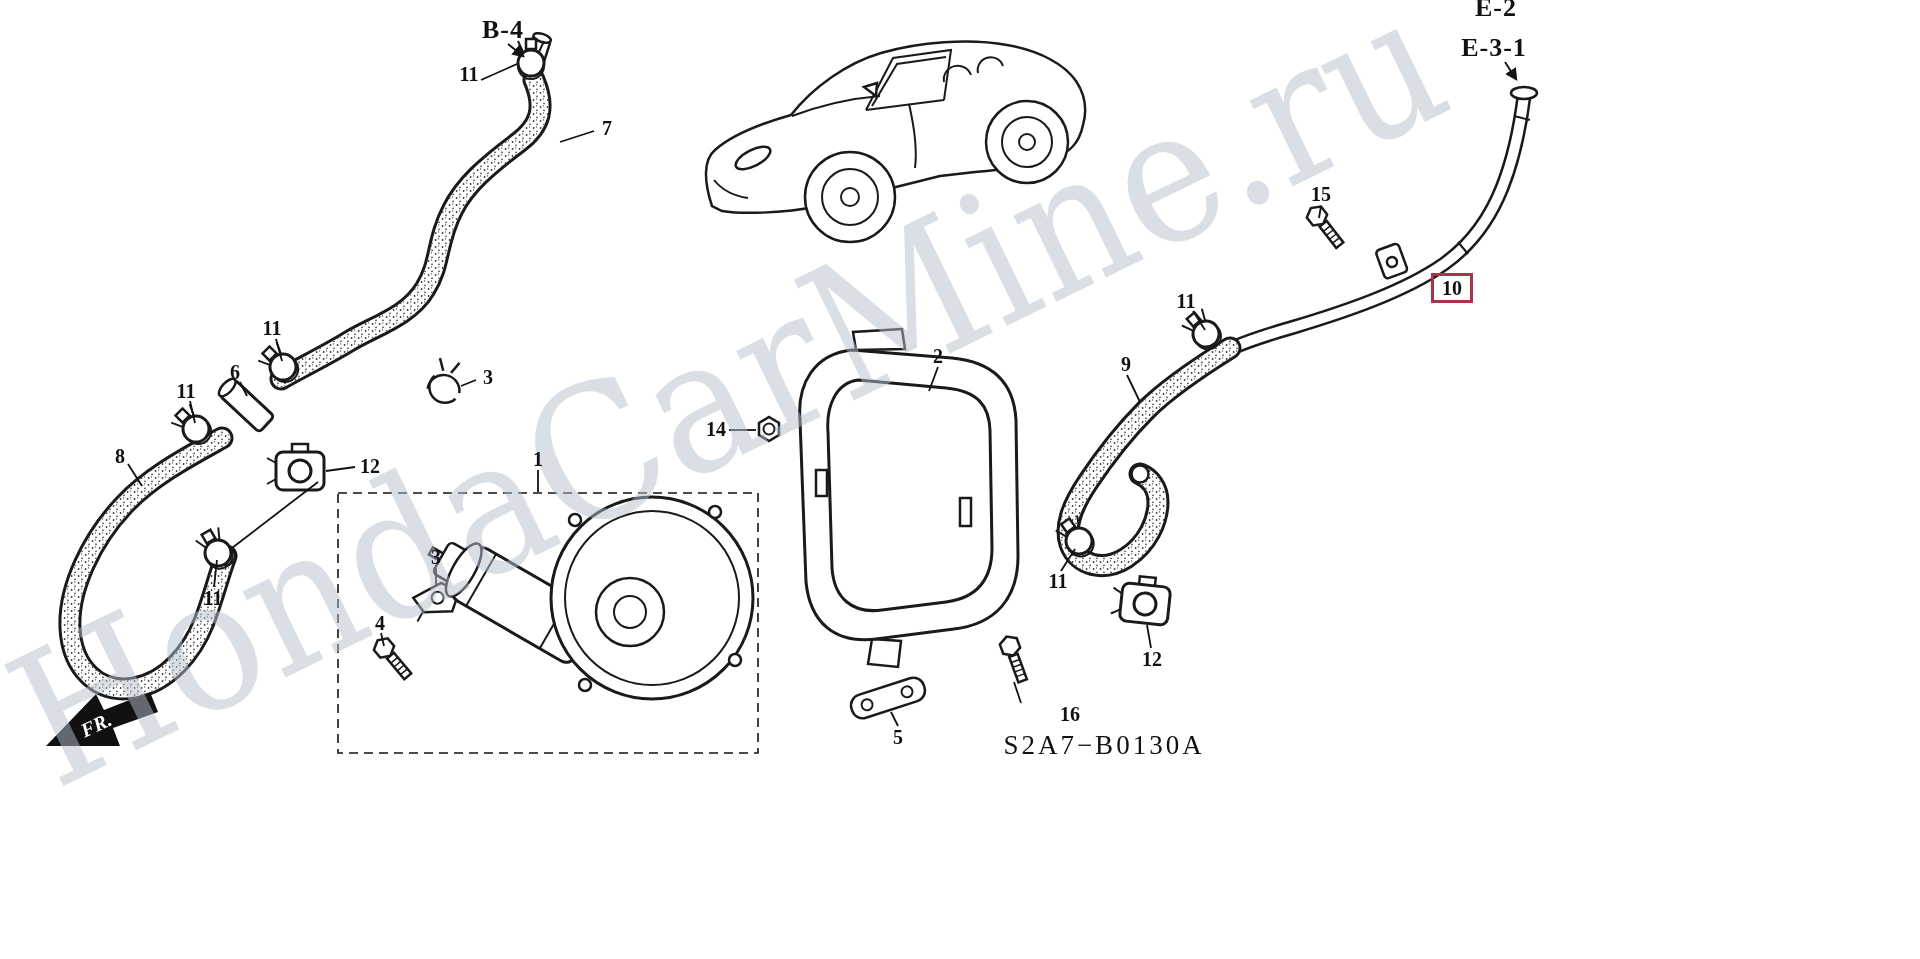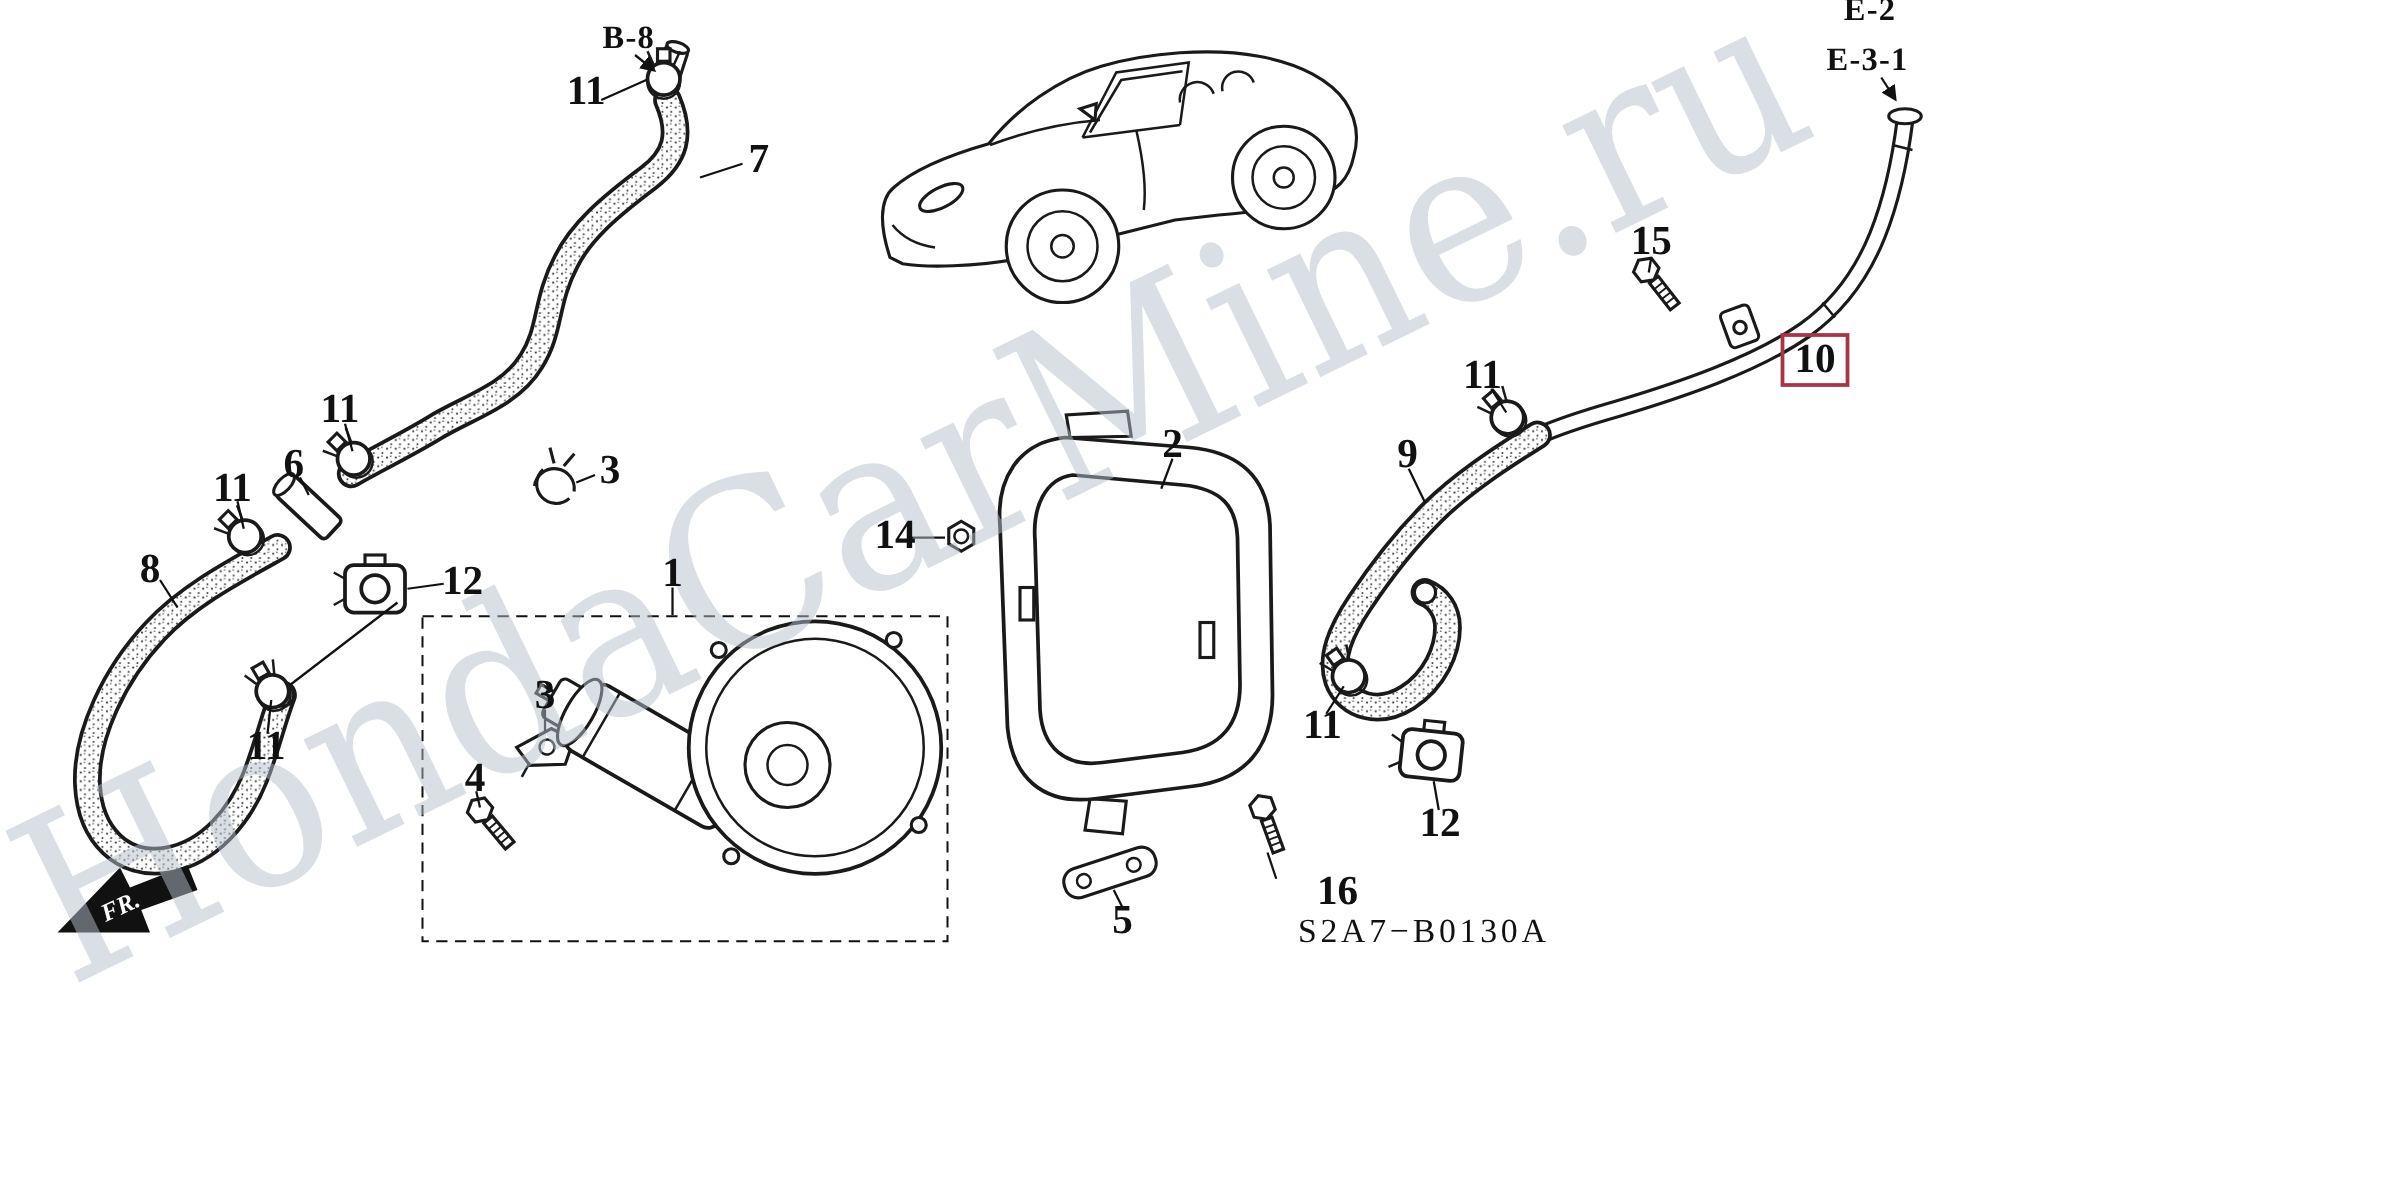--- a/index.html
+++ b/index.html
@@ -1,23 +1,23 @@
 <!DOCTYPE html>
 <html style="--highlight-box: #a93348; --watermark: #b3bfcc; --line-art: #1a1a1a;"><head>
 <meta charset="utf-8">
 <style>
   html,body{margin:0;padding:0;background:#fff;}
   .stage{position:relative;width:1920px;height:959px;background:#fff;overflow:hidden;
          font-family:"Liberation Serif", serif;}
   svg.art{position:absolute;left:0;top:0;width:1920px;height:959px;}
-  .label{position:absolute;transform:translate(-50%,-50%);font-weight:700;font-size:33px;
+  .label{position:absolute;transform:translate(-50%,-50%);font-weight:700;font-size:20px;
          color:#111;white-space:nowrap;line-height:1;}
   .ref{font-size:26px;letter-spacing:1px;}
   .boxed{border:3px solid var(--highlight-box,#a93348);padding:2px 8px;}
-  .code{font-weight:400;font-size:27px;letter-spacing:3px;margin-left:35px;}
+  .code{font-weight:400;font-size:27px;letter-spacing:3px;}
   
   .ho{fill:none;stroke:#1a1a1a;stroke-width:23;stroke-linecap:round;}
   .hi{fill:none;stroke:#ffffff;stroke-width:17;stroke-linecap:round;}
   .ht{fill:none;stroke:url(#stip);stroke-width:17;stroke-linecap:round;}
   .po{fill:none;stroke:#1a1a1a;stroke-width:15;stroke-linecap:round;}
   .pi{fill:none;stroke:#ffffff;stroke-width:10;stroke-linecap:round;}
   .thin{fill:none;stroke:#1a1a1a;stroke-width:2.5;}
   .thin2{fill:none;stroke:#1a1a1a;stroke-width:2;}
   .wfill{fill:#fff;stroke:#1a1a1a;stroke-width:3;}
   .wfill2{fill:#fff;stroke:#1a1a1a;stroke-width:2.5;}
@@ -213,21 +213,21 @@
   </g>
 
   <g>
     <polygon points="46,746 96,694 104,710 150,692 158,712 113,728 120,746" fill="#111"></polygon>
     <text transform="translate(99,731) rotate(-25)" fill="#fff" font-style="italic" font-weight="bold" font-size="20" text-anchor="middle" font-family="Liberation Serif, serif">FR.</text>
   </g>
 
   <text class="wm" transform="translate(55,790) rotate(-26)" font-size="185" textLength="1560" lengthAdjust="spacingAndGlyphs">HondaCarMine.ru</text>
 </svg>
 
-<div class="label ref" style="left:503px;top:30px">B-8</div>
+<div class="label ref" style="left:503px;top:30px">B-4</div>
 <div class="label ref" style="left:1496px;top:8px">E-2</div>
 <div class="label ref" style="left:1494px;top:48px">E-3-1</div>
 
 <div class="label" style="left:469px;top:74px">11</div>
 <div class="label" style="left:607px;top:128px">7</div>
 <div class="label" style="left:1321px;top:194px">15</div>
 <div class="label boxed" style="left:1452px;top:288px">10</div>
 <div class="label" style="left:1186px;top:301px">11</div>
 <div class="label" style="left:1126px;top:364px">9</div>
 <div class="label" style="left:938px;top:356px">2</div>

